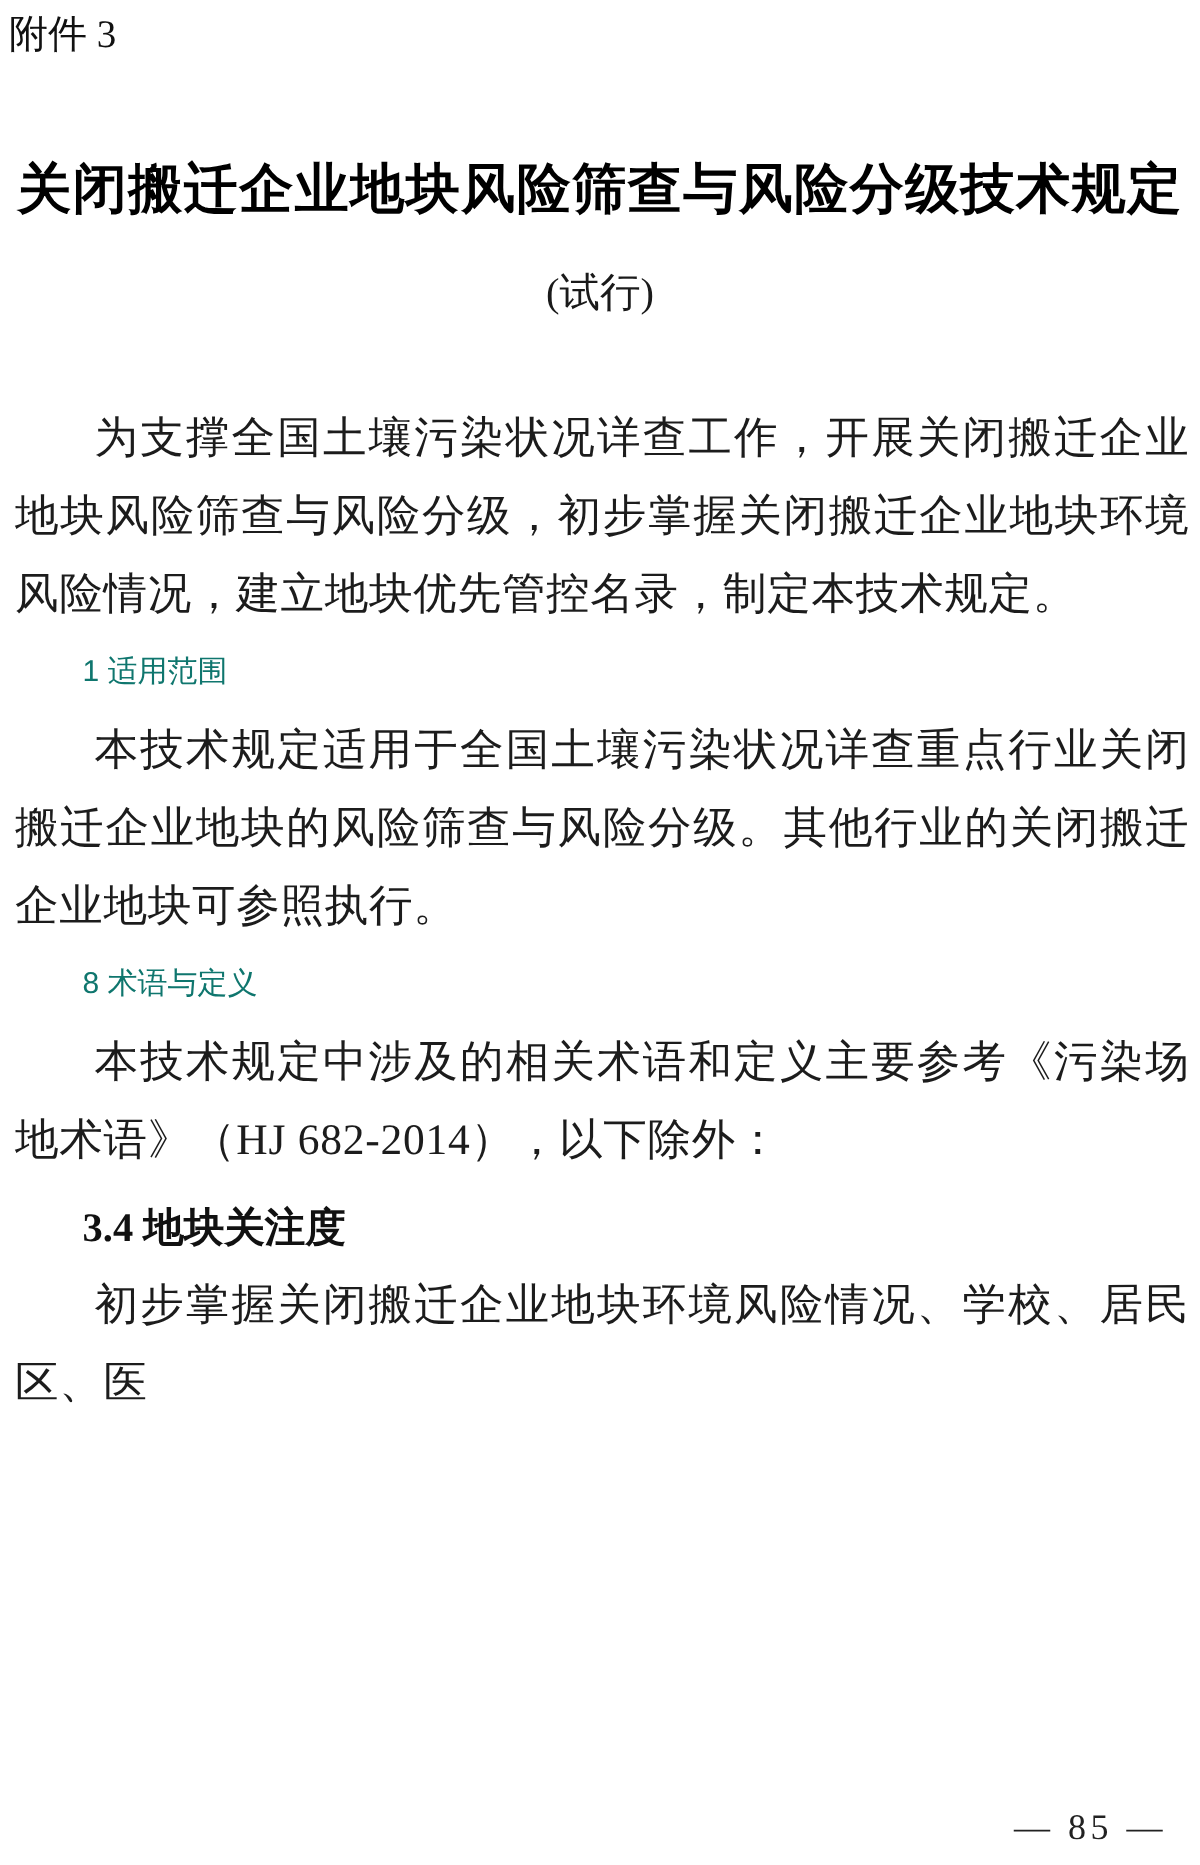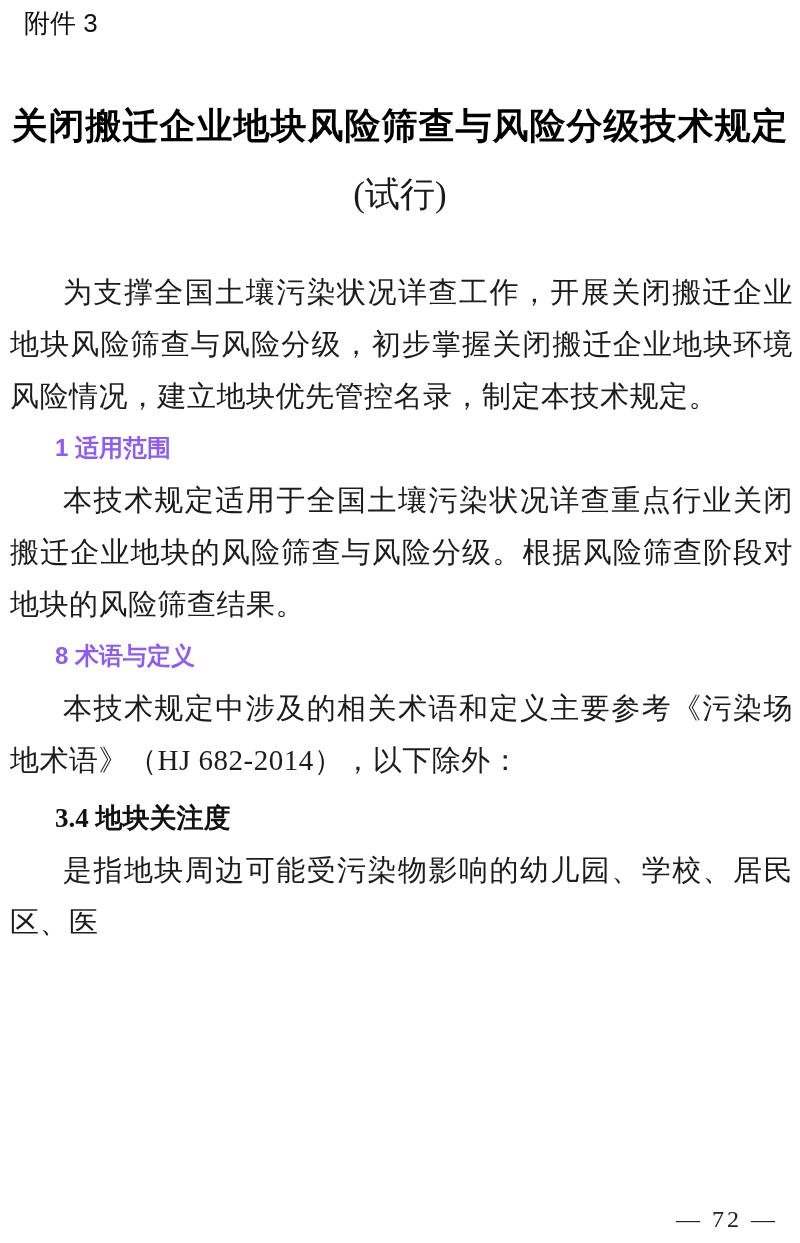--- a/index.html
+++ b/index.html
@@ -14,64 +14,64 @@
     height: 1243px;
     margin: 0;
     background: #ffffff;
     overflow: hidden;
     box-sizing: border-box;
     font-family: "Liberation Serif", serif;
     color: #1a1a1a;
     -webkit-font-smoothing: antialiased;
   }
   .attachment-label {
-    padding: 8px 0 0 24px;
-    font-family: Liberation Sans, sans-serif;
+    padding: 8px 0 0 6px;
+    font-family: Liberation Serif, serif;
     font-size: 26px;
     line-height: 30px;
     color: #111111;
   }
   .doc-title {
     margin: 68px 0 0 0;
     padding: 0 10px;
     text-align: center;
     font-family: Liberation Sans, sans-serif;
     font-weight: bold;
     font-size: 36px;
     line-height: 40px;
     letter-spacing: 1px;
     color: #000000;
   }
   .doc-subtitle {
     margin-top: 34px;
     text-align: center;
-    font-size: 35px;
+    font-size: 27px;
     line-height: 30px;
     color: #1a1a1a;
   }
   .doc-body {
     margin-top: 56px;
     padding: 0 7px 0 10px;
   }
   .block-paragraph {
     font-size: 29px;
     line-height: 52px;
     text-align: justify;
     text-justify: inter-ideograph;
     text-indent: 53px;
     letter-spacing: 0.5px;
     color: #1c1c1c;
   }
   .block-heading1 {
     font-family: "Liberation Sans", sans-serif;
-    font-weight: 700;
-    font-size: 24px;
+    font-weight: 400;
+    font-size: 20px;
     line-height: 52px;
     padding-left: 45px;
-    color: #8b5cf6;
+    color: #0f766e;
   }
   .block-heading2 {
     font-family: "Liberation Serif", serif;
     font-weight: bold;
     font-size: 27px;
     line-height: 52px;
     padding-left: 45px;
     margin-top: 6px;
     color: #111111;
   }
@@ -95,24 +95,24 @@
 
   <div class="attachment-label">附件 3</div>
 
   <div class="doc-title">关闭搬迁企业地块风险筛查与风险分级技术规定</div>
 
   <div class="doc-subtitle">(试行)</div>
 
   <div class="doc-body" id="doc-body">
       <div class="block-paragraph">为支撑全国土壤污染状况详查工作，开展关闭搬迁企业地块风险筛查与风险分级，初步掌握关闭搬迁企业地块环境风险情况，建立地块优先管控名录，制定本技术规定。</div>
       <div class="block-heading1">1 适用范围</div>
-      <div class="block-paragraph">本技术规定适用于全国土壤污染状况详查重点行业关闭搬迁企业地块的风险筛查与风险分级。根据风险筛查阶段对地块的风险筛查结果。</div>
+      <div class="block-paragraph">本技术规定适用于全国土壤污染状况详查重点行业关闭搬迁企业地块的风险筛查与风险分级。其他行业的关闭搬迁企业地块可参照执行。</div>
       <div class="block-heading1">8 术语与定义</div>
       <div class="block-paragraph">本技术规定中涉及的相关术语和定义主要参考《污染场地术语》（HJ 682-2014），以下除外：</div>
       <div class="block-heading2">3.4 地块关注度</div>
-      <div class="block-paragraph">是指地块周边可能受污染物影响的幼儿园、学校、居民区、医</div>
+      <div class="block-paragraph">初步掌握关闭搬迁企业地块环境风险情况、学校、居民区、医</div>
     </div>
 
   <div class="page-footer">
-    <span class="page-number">— 72 —</span>
+    <span class="page-number">— 85 —</span>
   </div>
 
 </div>
 
 </body></html>

